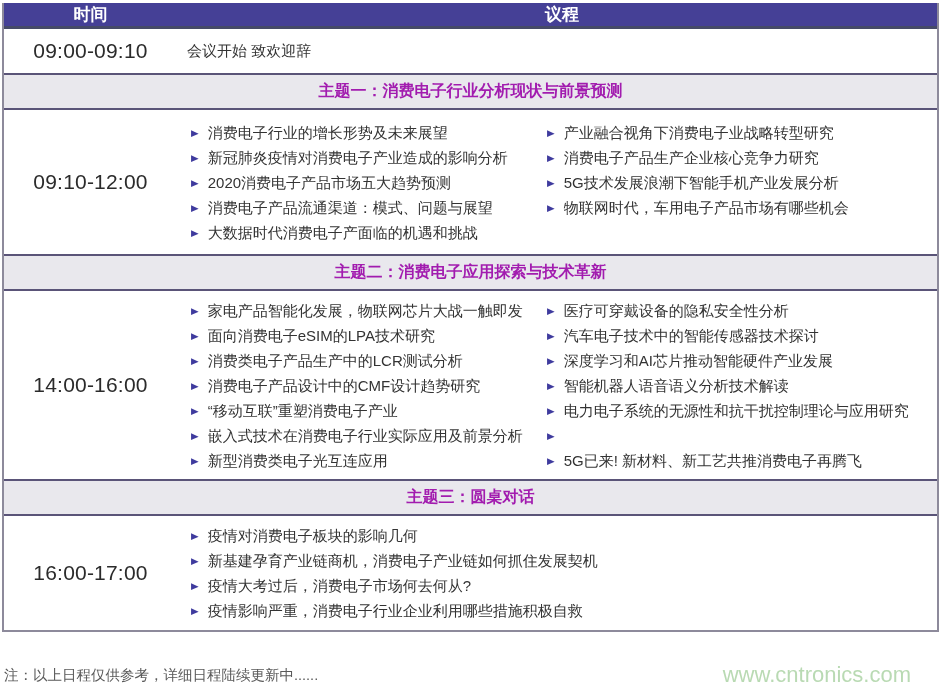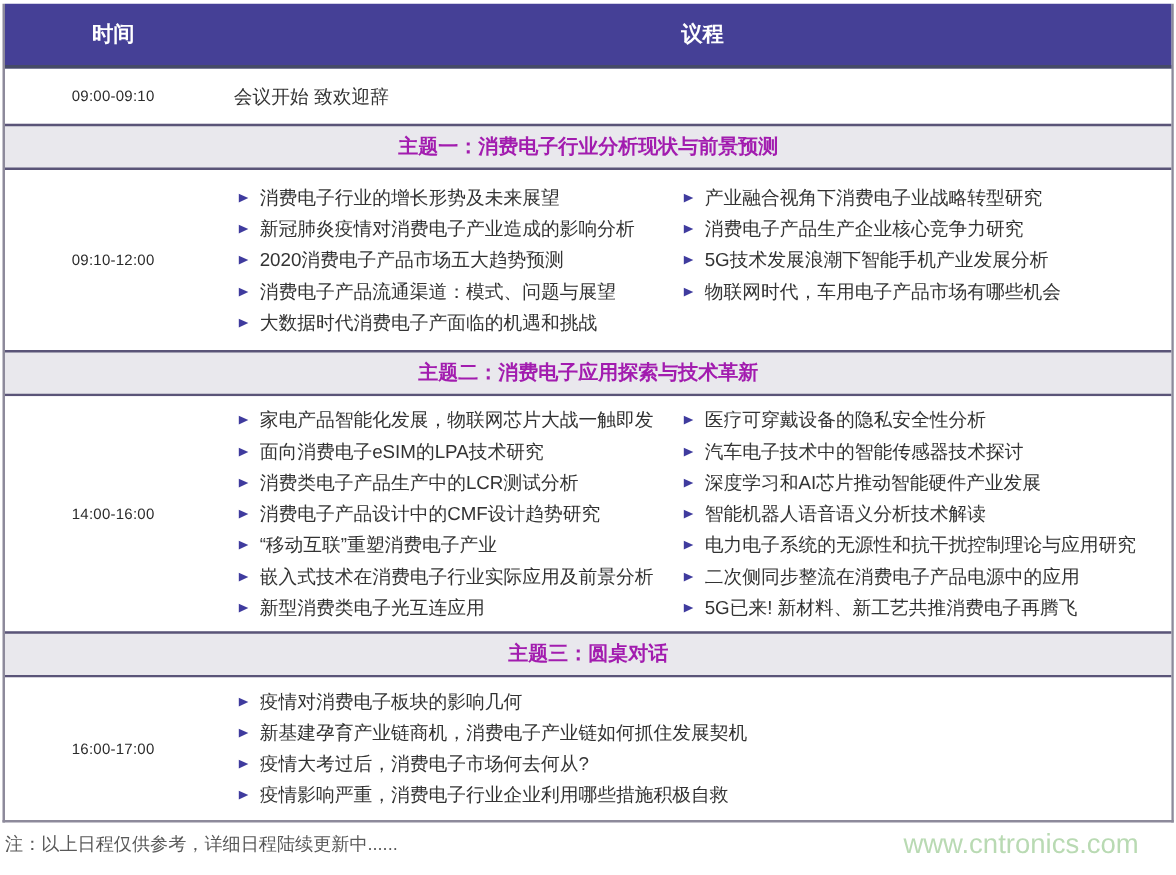--- a/index.html
+++ b/index.html
@@ -7,32 +7,32 @@
   body { font-family: "Liberation Sans", "DejaVu Sans", sans-serif; color: #333; }
 
   .agenda-table {
     position: absolute; left: 2px; top: 3px; width: 937px;
     border: 2px solid #8d8a9b; border-top: none;
     background: #fff;
   }
 
   
   .thead {
-    display: flex; align-items: center; height: 52px;
+    display: flex; align-items: center; height: 26px;
     background: #454096; border-bottom: 3px solid #454a68;
     color: #ffffff; font-weight: bold; font-size: 17px;
   }
   .thead .col-time { width: 173px; text-align: center; }
   .thead .col-agenda { flex: 1; padding-left: 10px; text-align: center; }
 
   
   .row { display: flex; background: #fff; }
   .cell-time {
     width: 173px; display: flex; align-items: center; justify-content: center;
-    font-size: 12px; color: #2b2b2b; letter-spacing: 0.2px;
+    font-size: 21px; color: #2b2b2b; letter-spacing: 0.2px;
   }
   .cell-agenda { flex: 1; display: flex; flex-direction: column; justify-content: center; }
 
   .row-opening { height: 44px; }
   .row-opening .cell-agenda { font-size: 15px; color: #333; padding-left: 10px; }
 
   
   .band {
     height: 37px; display: flex; align-items: center; justify-content: center;
     background: #e9e8ed;
@@ -183,21 +183,20 @@
           <li>
               <span class="blt">▶</span>
               <span>智能机器人语音语义分析技术解读</span>
             </li>
           <li>
               <span class="blt">▶</span>
               <span>电力电子系统的无源性和抗干扰控制理论与应用研究</span>
             </li>
           <li>
               <span class="blt">▶</span>
-              <span>二次侧同步整流在消费电子产品电源中的应用</span>
             </li>
           <li>
               <span class="blt">▶</span>
               <span>5G已来! 新材料、新工艺共推消费电子再腾飞</span>
             </li>
         </ul>
       </div>
     </div>
   </div>
 

